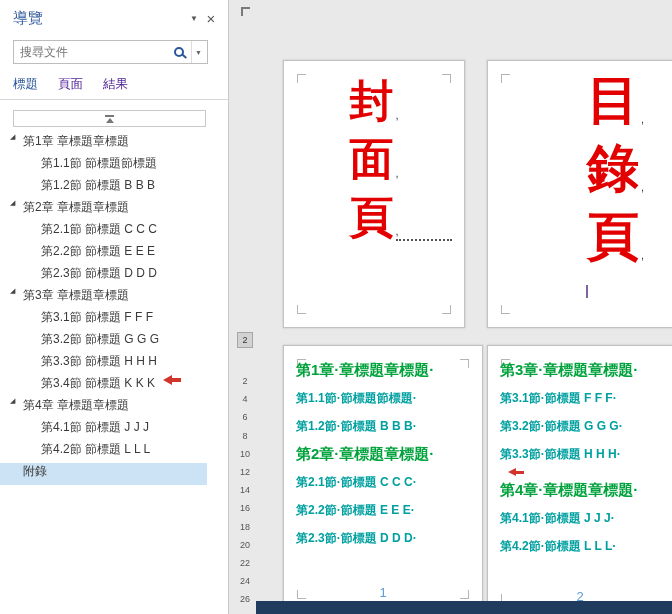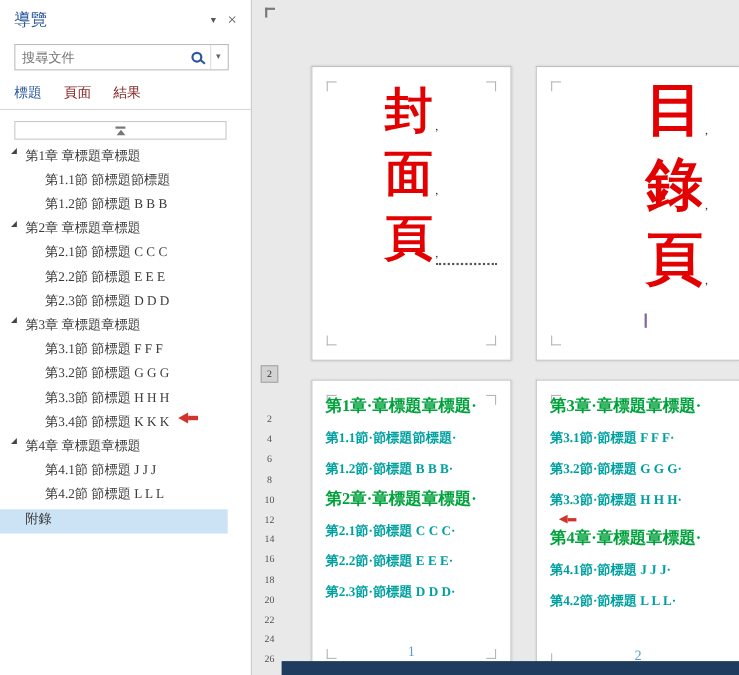--- a/index.html
+++ b/index.html
@@ -1,20 +1,20 @@
 <!DOCTYPE html>
 <html><head>
 <meta charset="utf-8">
 <style>
   * { margin:0; padding:0; box-sizing:border-box; }
   html,body { background:#fff; }
   .app {
     position:relative; width:672px; height:614px; overflow:hidden;
     background:#e9e9e9;
-    font-family:Liberation Serif, serif;
+    font-family:Liberation Sans, sans-serif;
     color:#3b3b3b;
   }
   
   .nav {
     position:absolute; left:0; top:0; width:229px; height:614px;
     background:#fff; border-right:1px solid #c9c9c9;
   }
   .nav-header { display:flex; align-items:center; padding:9px 8px 4px 13px; }
   .nav-title { flex:1; color:#2b579a; font-size:15px; }
   .hdr-ico { color:#555; cursor:default; text-align:center; }
@@ -25,21 +25,21 @@
     display:flex; align-items:center; background:#fff;
   }
   .search-input {
     flex:1; border:0; outline:0; font-size:12px; padding:0 6px; color:#444;
     font-family:inherit; min-width:0; background:transparent;
   }
   .mag { position:relative; width:10px; height:10px; border:2px solid #2b579a; border-radius:50%; margin-right:7px; flex:0 0 auto; }
   .mag::after { content:""; position:absolute; width:6px; height:2px; background:#2b579a; right:-5px; bottom:-2px; transform:rotate(40deg); }
   .search-dd { font-size:7px; color:#666; padding:0 5px 0 3px; border-left:1px solid #ddd; align-self:stretch; display:flex; align-items:center; }
   .tabs { display:flex; gap:20px; padding-left:13px; font-size:12.5px; border-bottom:1px solid #d8d8d8; height:24px; }
-  .tab { color:#7f1d1d; cursor:default; }
+  .tab { color:#4c1d95; cursor:default; }
   .tab.active { color:#2b579a; }
   .jump {
     margin:10px 22px 6px 13px; height:17px; border:1px solid #c9c9c9;
     display:flex; align-items:center; justify-content:center; background:#fff;
   }
   .jump-icon { display:flex; flex-direction:column; align-items:center; }
   .jump-icon .bar { width:9px; height:2px; background:#777; margin-bottom:1px; }
   .jump-icon .tri-up { width:0; height:0; border-left:4px solid transparent; border-right:4px solid transparent; border-bottom:5px solid #777; }
   .tree { font-size:12px; margin-top:4px; }
   .trow { height:22px; display:flex; align-items:flex-start; padding-left:10px; width:207px; white-space:nowrap; }
@@ -51,21 +51,21 @@
   .corner-icon { position:absolute; left:11px; top:7px; width:9px; height:9px;
     border-left:2px solid #7a7a7a; border-top:2px solid #7a7a7a; }
   .ruler { position:absolute; left:2px; top:332px; width:26px; }
   .ruler-box { width:16px; height:16px; background:#d2d2d2; border:1px solid #a6a6a6;
     margin:0 auto; font-size:9px; line-height:14px; text-align:center; color:#333; }
   .ruler-marks { margin-top:24px; text-align:center; font-size:9px; color:#555; }
   .ruler-marks span { display:block; height:18.2px; line-height:18.2px; }
   .page { position:absolute; background:#fff; border:1px solid #c2c2c2; box-shadow:0 0 2px rgba(0,0,0,.18); overflow:hidden; }
   #p1 { left:53px;  top:60px;  width:182px; height:268px; }
   #p2 { left:257px; top:60px;  width:185px; height:268px; border-right:0; }
-  #p3 { left:53px;  top:345px; width:182px; height:268px; }
+  #p3 { left:53px;  top:345px; width:200px; height:268px; }
   #p4 { left:257px; top:345px; width:185px; height:272px; border-right:0; }
   .cm { position:absolute; width:9px; height:9px; border:0 solid #b5b5b5; }
   .cm.tl { left:13px; top:13px; border-left-width:1px; border-top-width:1px; }
   .cm.tr { right:13px; top:13px; border-right-width:1px; border-top-width:1px; }
   .cm.bl { left:13px; bottom:13px; border-left-width:1px; border-bottom-width:1px; }
   .cm.br { right:13px; bottom:13px; border-right-width:1px; border-bottom-width:1px; }
   .bigcol { position:absolute; left:0; right:0; top:8px; display:flex; flex-direction:column; align-items:center; }
   .bigline { height:58px; display:flex; align-items:flex-end; }
   .bigchar { font-size:44px; font-weight:bold; color:#e20000; line-height:1.18; }
   .pmark { font-size:11px; color:#333; margin:0 0 6px 2px; }

